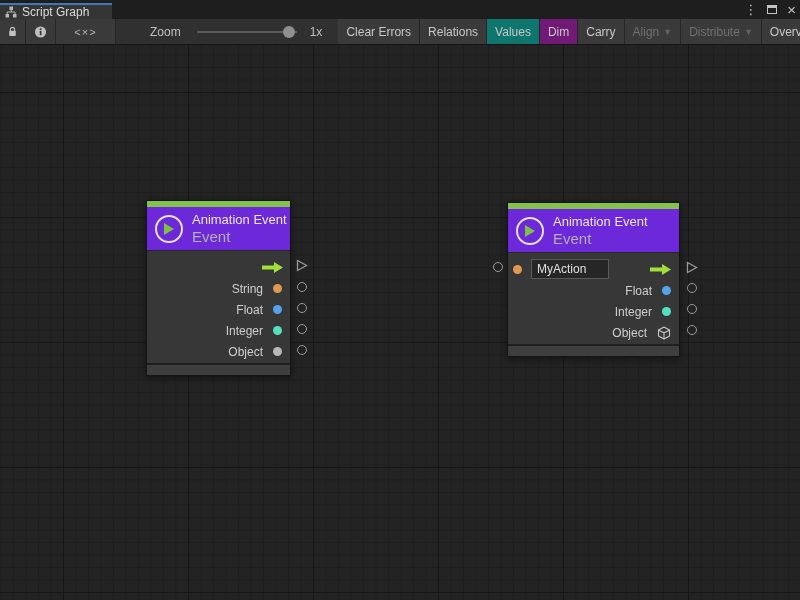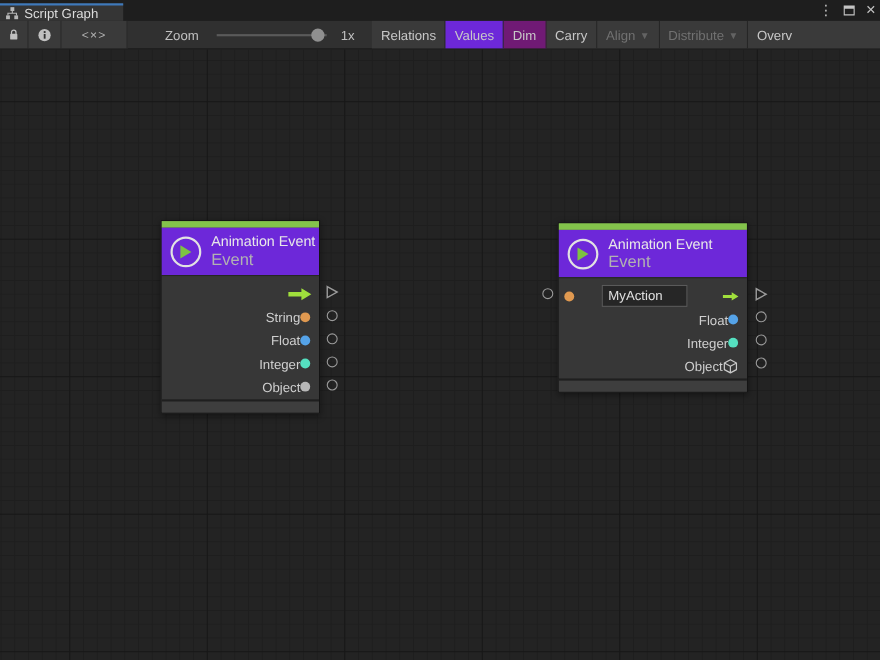--- a/index.html
+++ b/index.html
@@ -15,21 +15,21 @@
   .tab-label { font-size:12px; color:#dcdcdc; white-space:nowrap; }
   .win-controls { position:absolute; right:4px; top:0; height:19px; display:flex; align-items:center; gap:10px; }
   .wc { color:#c4c4c4; font-size:13px; line-height:1; cursor:default; }
   .wc-max { width:10px; height:9px; border:1px solid #c4c4c4; border-top:3px solid #c4c4c4; display:inline-block; }
 
   
   .toolbar { position:relative; height:26px; background:#303030; border-bottom:1px solid #151515;
              display:flex; align-items:stretch; font-size:12px; }
   .tbtn { display:flex; align-items:center; justify-content:center; background:#3a3a3a;
           border-right:1px solid #262626; color:#c8c8c8; padding:0 8px; white-space:nowrap; }
-  .tbtn.active { background:#6d28d9; }
+  .tbtn.active { background:#0f766e; }
   .tbtn.semi { background:#701a75; }
   .tbtn.disabled { color:#717171; }
   .tbtn .caret { font-size:9px; margin-left:4px; color:#8a8a8a; }
   .tbtn.disabled .caret { color:#636363; }
   .lockb { width:26px; } .infob { width:30px; } .codeb { width:60px; color:#b4b4b4; font-size:11px; letter-spacing:1px; }
   .tb-plain { display:flex; align-items:center; background:transparent; border:none; }
   .go-btn { margin-left:28px; gap:6px; }
   .zoom-label { margin-left:26px; color:#c0c0c0; }
   .slider { position:relative; width:100px; height:100%; margin-left:8px; }
   .slider .track { position:absolute; left:0; right:0; top:12px; height:2px; background:#5a5a5a; }
@@ -52,25 +52,25 @@
           box-shadow:0 2px 6px rgba(0,0,0,0.45); }
   .node1 { left:146px; top:155px; width:145px; }
   .node2 { left:507px; top:157px; width:173px; }
   .accent { height:6px; width:100%; }
   .nhead { height:43px; background:#6d28d9; display:flex; align-items:center; gap:9px; padding-left:8px; }
   .play-icon { width:28px; height:28px; border:2px solid #e2e2e2; border-radius:50%; flex:none;
                display:flex; align-items:center; justify-content:center; }
   .ntitle { font-size:13px; color:#e8e8e8; white-space:nowrap; }
   .nsub { font-size:15px; color:#b2b2b2; margin-top:1px; }
   .nbody { border-top:1px solid #262626; padding:5px 0 1px 0; background:#373737; }
-  .nrow { height:21px; display:flex; align-items:center; justify-content:flex-end; padding-right:8px; gap:0; }
+  .nrow { height:21px; display:flex; align-items:center; justify-content:flex-end; padding-right:8px; gap:10px; }
   .nrow.trigger { height:22px; padding-right:6px; }
   .nrow .plabel { font-size:12px; color:#cfcfcf; }
   .dot { width:9px; height:9px; border-radius:50%; flex:none; }
-  .nrow.inrow { justify-content:flex-start; padding-left:5px; gap:16px; }
+  .nrow.inrow { justify-content:flex-start; padding-left:5px; gap:0; }
   .node-field { width:78px; height:20px; margin-left:9px; background:#262626; border:1px solid #5a5a5a;
                 color:#e0e0e0; font-size:12px; font-family:"Liberation Sans", sans-serif; padding:0 5px; outline:none; }
   .inrow .spacer { flex:1; }
   .nfoot { height:12px; background:#3e3e3e; border-top:2px solid #1f1f1f; }
 
   
   .port-circle { position:absolute; width:10px; height:10px; border:1.5px solid #9a9a9a; border-radius:50%; }
   .port-tri { position:absolute; width:13px; height:13px; }
 </style>
 </head>
@@ -112,20 +112,21 @@
     <div class="tbtn codeb">&lt;×&gt;</div>
 
 
     <div class="tbtn tb-plain zoom-label">Zoom</div>
     <div class="slider">
       <div class="track"></div>
       <div class="handle"></div>
     </div>
     <div class="tbtn tb-plain zoom-value">1x</div>
 
+    <div class="tbtn">Clear Errors</div>
     <div class="tbtn">Relations</div>
     <div class="tbtn active">Values</div>
     <div class="tbtn semi">Dim</div>
     <div class="tbtn">Carry</div>
     <div class="tbtn disabled">
       <span>Align</span>
       <span class="caret">▼</span>
     </div>
     <div class="tbtn disabled">
       <span>Distribute</span>

